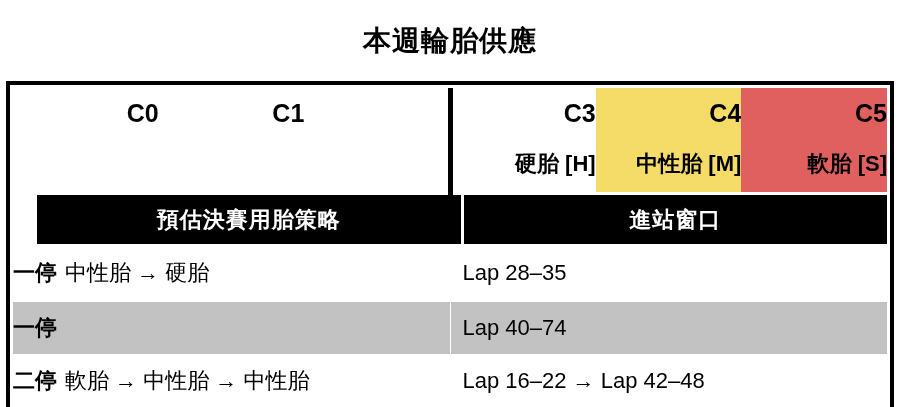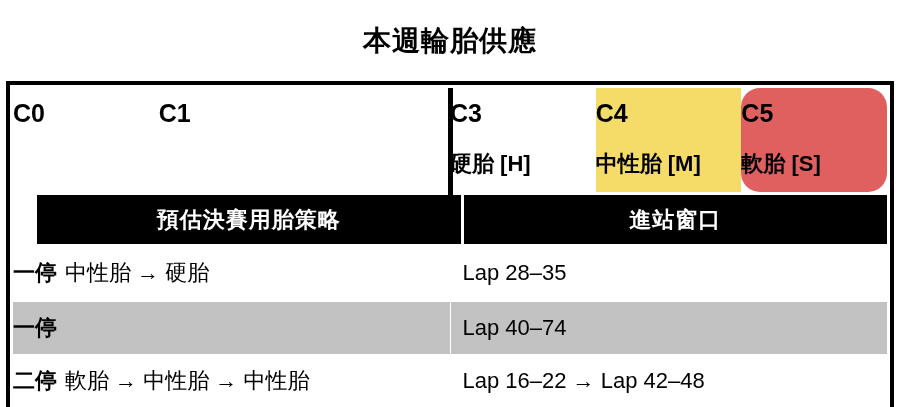--- a/index.html
+++ b/index.html
@@ -40,21 +40,21 @@
     grid-template-columns:1fr 1fr;
     height:104px;
   }
   .supply-half{
     display:grid;
     grid-template-columns:repeat(3,1fr);
   }
   .supply-cell{
     display:flex;
     flex-direction:column;
-    align-items:flex-start;
+    align-items:flex-end;
     justify-content:space-between;
     padding:11px 0 13px 0;
   }
   .supply-code{
     font-size:25px;
     font-weight:bold;
   }
   .supply-label{
     font-size:22px;
     font-weight:bold;
@@ -144,21 +144,21 @@
     </div>
     <div class="supply-half">
       <div class="supply-cell">
         <span class="supply-code">C3</span>
         <span class="supply-label">硬胎 [H]</span>
       </div>
       <div class="supply-cell" style="background:var(--c4-bg);">
         <span class="supply-code">C4</span>
         <span class="supply-label">中性胎 [M]</span>
       </div>
-      <div class="supply-cell" style="background:var(--c5-bg);border-radius:19px;">
+      <div class="supply-cell" style="background:var(--c5-bg);">
         <span class="supply-code">C5</span>
         <span class="supply-label">軟胎 [S]</span>
       </div>
     </div>
     <div class="mid-divider"></div>
   </div>
 
   <div class="strategy-header">
     <div class="header-cell">預估決賽用胎策略</div>
     <div class="header-cell">進站窗口</div>

